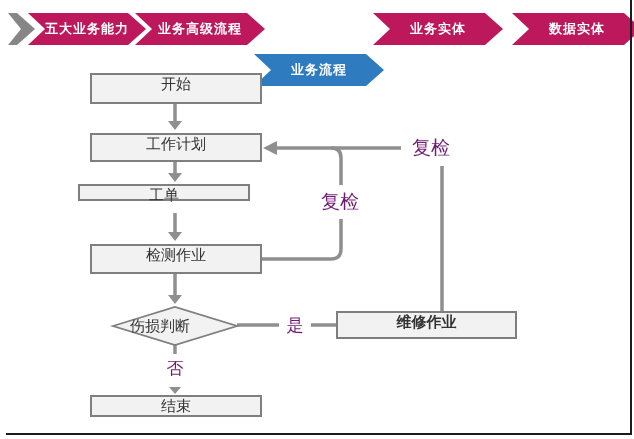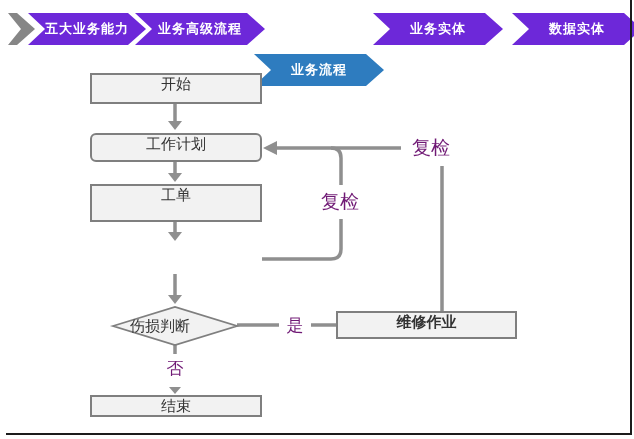--- a/index.html
+++ b/index.html
@@ -2,21 +2,21 @@
 <html><head>
 <meta charset="utf-8">
 <style>
   html,body { margin:0; padding:0; background:#fff; }
   #screen {
     position:relative; width:634px; height:439px; background:#ffffff;
     font-family:"Liberation Sans","DejaVu Sans",sans-serif; overflow:hidden;
   }
   
   .chev {
-    position:absolute; top:13px; height:32px; background:#6d28d9;
+    position:absolute; top:13px; height:32px; background:#be185d;
     color:#ffffff; font-weight:bold; font-size:13px; letter-spacing:1px;
     display:flex; align-items:center; justify-content:center;
     clip-path: polygon(0 0, calc(100% - 18px) 0, 100% 50%, calc(100% - 18px) 100%, 0 100%, 17px 50%);
   }
   .chev.active { background:#2E7CBF;margin-top:41px; }
   .chev-tip {
     position:absolute; left:8px; top:13px; width:27px; height:32px; background:#868686;
     clip-path: polygon(0 0, 9px 0, 100% 50%, 9px 100%, 0 100%, 13px 50%);
   }
   #c1 { left:28px;  width:118px; }
@@ -26,22 +26,22 @@
   #c5 { left:512px; width:130px; }
 
   
   #flow-svg { position:absolute; left:0; top:0; }
   .node {
     position:absolute; background:#F2F2F2; border:2px solid #7F7F7F;
     box-sizing:border-box; display:flex; align-items:flex-start; justify-content:center;
     font-size:15px; color:#333333;
   }
   #n-start   { left:90px;  top:73px;  width:172px; height:31px; }
-  #n-plan    { left:90px;  top:133px; width:172px; height:29px;border-radius:6px; }
-  #n-order   { left:90px;  top:184px; width:172px; height:38px; }
+  #n-plan    { left:90px;  top:133px; width:172px; height:29px; }
+  #n-order   { left:78px;  top:184px; width:172px; height:17px; }
   #n-inspect { left:90px;  top:244px; width:172px; height:30px; }
   #n-end     { left:90px;  top:395px; width:172px; height:22px; }
   #n-repair  { left:336px; top:311px; width:181px; height:28px;font-weight:bold; }
   #n-judge-label {
     position:absolute; left:98px; top:307px; width:124px; height:38px;
     display:flex; align-items:center; justify-content:center;
     font-size:15px; color:#333333;
   }
   .elabel {
     position:absolute; background:#ffffff; color:#701a75;
@@ -105,20 +105,23 @@
 
   <div id="n-start" class="node">
     <span>开始</span>
   </div>
   <div id="n-plan" class="node">
     <span>工作计划</span>
   </div>
   <div id="n-order" class="node">
     <span>工单</span>
   </div>
+  <div id="n-inspect" class="node">
+    <span>检测作业</span>
+  </div>
   <div id="n-judge-label">
     <span>伤损判断</span>
   </div>
   <div id="n-repair" class="node">
     <span>维修作业</span>
   </div>
   <div id="n-end" class="node">
     <span>结束</span>
   </div>
 

